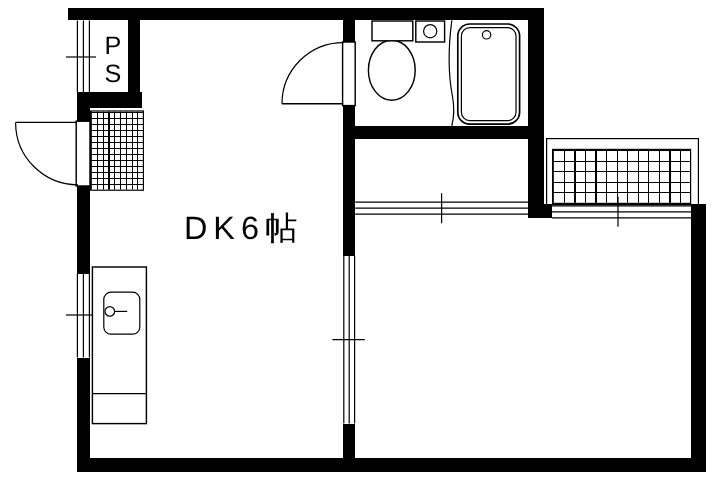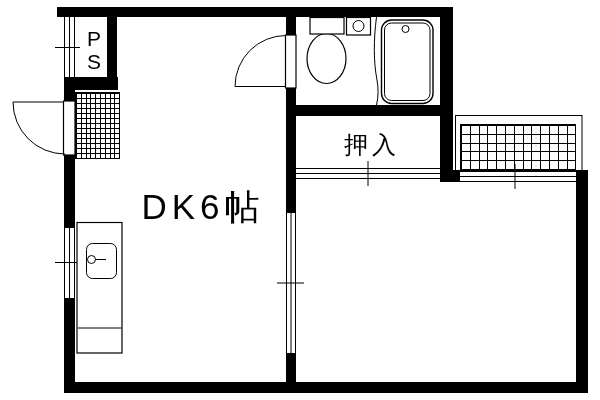--- a/index.html
+++ b/index.html
@@ -1,21 +1,21 @@
 <!DOCTYPE html>
 <html><head>
 <meta charset="utf-8">
 <style>
   html,body{margin:0;padding:0;background:#fff;}
   .canvas{position:relative;width:600px;height:400px;background:#fff;overflow:hidden;
           font-family:"Liberation Sans","DejaVu Sans",sans-serif;color:#000;}
   .canvas svg{position:absolute;left:0;top:0;}
   .label{position:absolute;color:#000;white-space:nowrap;}
   .label-ps{left:94px;top:27px;transform:translateX(-50%);font-size:21px;line-height:23px;text-align:center;}
-  .label-dk{left:203px;top:184px;transform:translateX(-50%);font-size:35px;letter-spacing:5px;}
+  .label-dk{left:203px;top:172px;transform:translateX(-50%);font-size:27px;letter-spacing:5px;}
   .label-oshiire{left:372px;top:129px;transform:translateX(-50%);font-size:24px;letter-spacing:4px;}
   .label-youshitsu{left:433px;top:262px;transform:translateX(-50%);font-size:26px;letter-spacing:2px;}
   .hatch{position:absolute;border:1px solid #000;}
   .hatch-genkan{left:75px;top:92px;width:43px;height:65px;
     background-image:repeating-linear-gradient(to right,#000 0 1px,transparent 1px 4.8px),
                      repeating-linear-gradient(to bottom,#000 0 1px,transparent 1px 5px);}
   .hatch-balcony{left:460px;top:124px;width:114px;height:44px;
     background-image:repeating-linear-gradient(to right,#000 0 1px,transparent 1px 8.8px),
                      repeating-linear-gradient(to bottom,#000 0 1px,transparent 1px 8.8px);}
 </style>
@@ -112,15 +112,14 @@
   </svg>
 
   <div class="hatch hatch-genkan"></div>
   <div class="hatch hatch-balcony"></div>
 
   <div class="label label-ps">
     <div>P</div>
     <div>S</div>
   </div>
   <div class="label label-dk">DK6帖</div>
-  <div class="label label-oshiire">押入</div>
 
 </div>
 
 </body></html>

